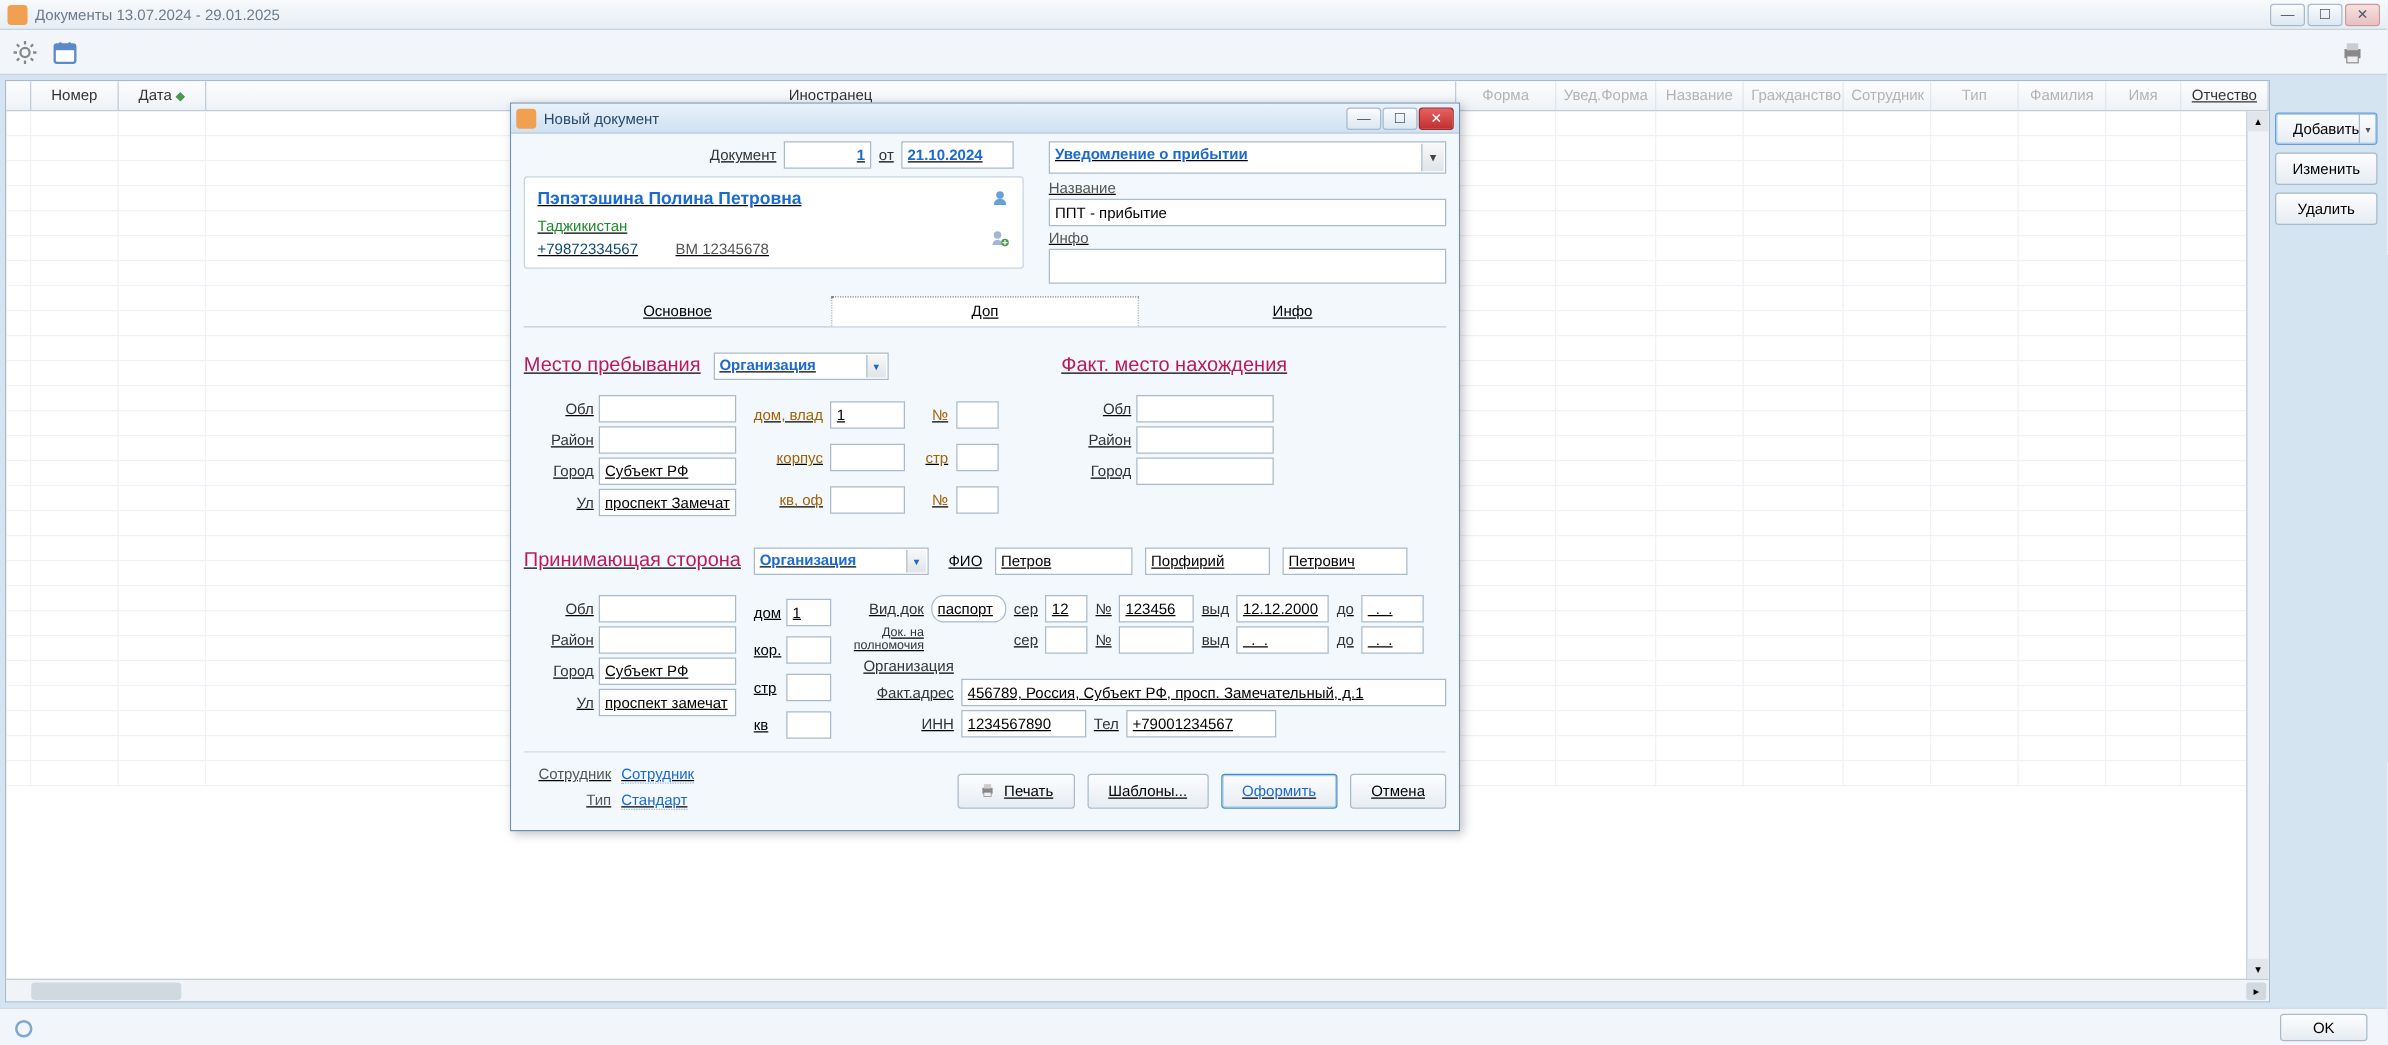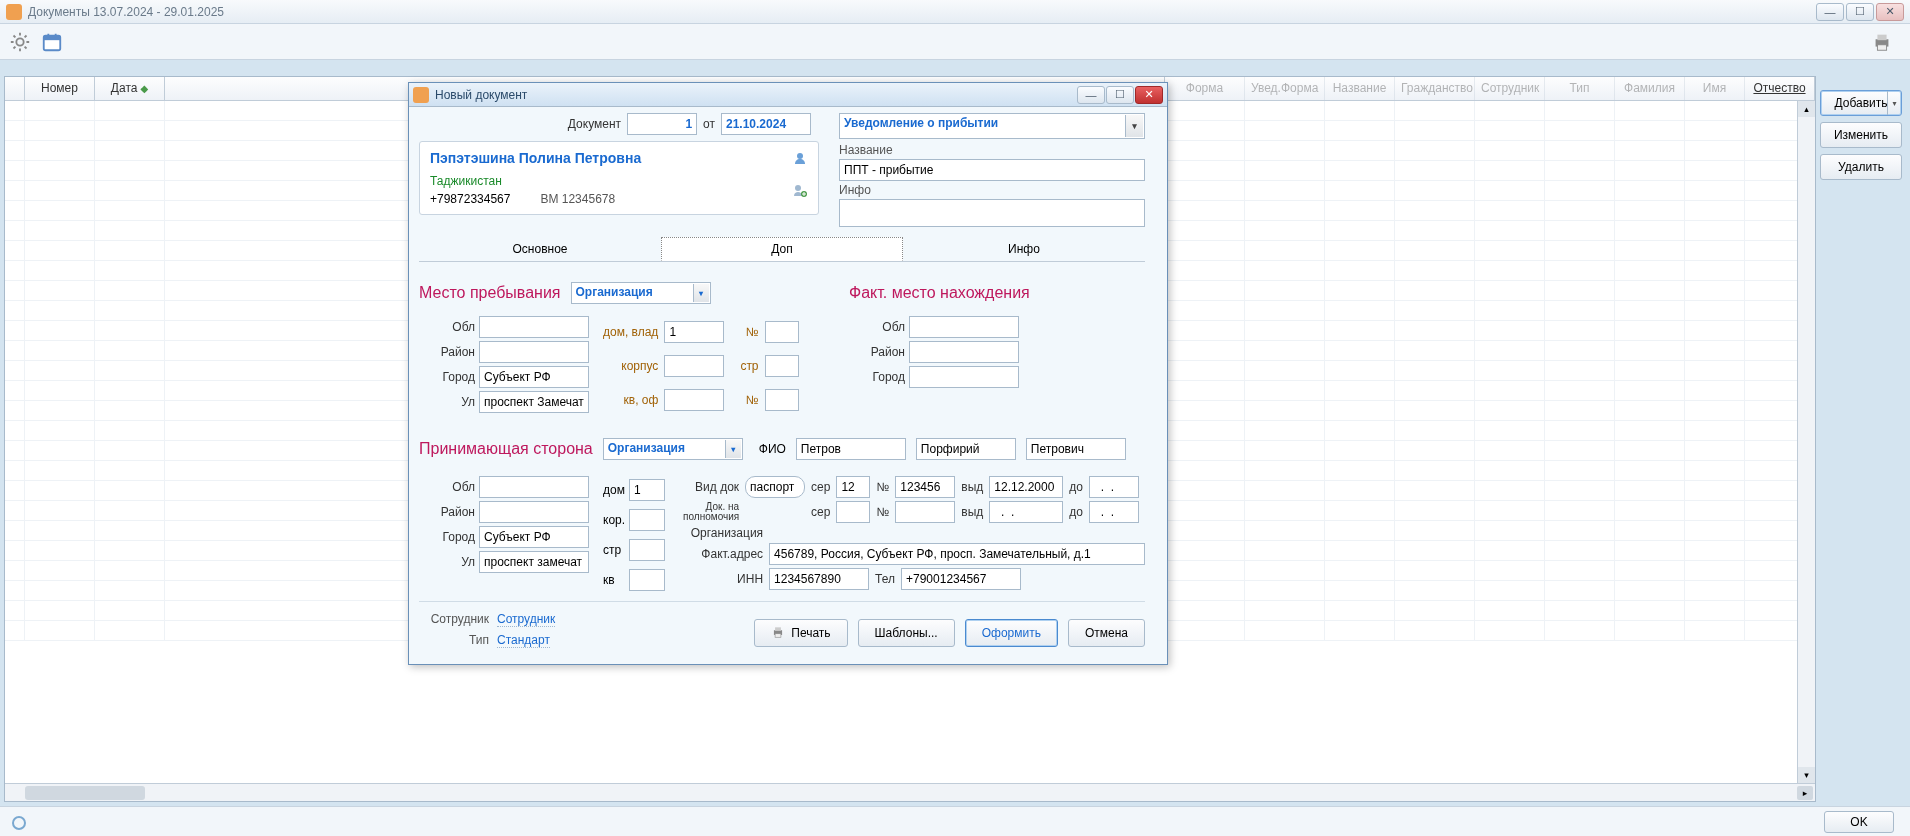--- a/index.html
+++ b/index.html
@@ -14,21 +14,21 @@
   .win-btn.close { background: linear-gradient(#f8e0e0,#e8c0c0); border-color:#c89a9a; }
 
   
   .main-toolbar { height: 36px; background: #f2f6fa; border-bottom: 1px solid #c8d4e0; display:flex; align-items:center; padding:0 8px; }
   .tool-icon { width:24px; height:24px; margin-right:8px; display:flex; align-items:center; justify-content:center; cursor:pointer; }
   .gear-icon svg, .calendar-icon svg, .printer-icon svg { display:block; }
   .spacer { flex:1; }
 
   
   .main-body { display:flex; height: calc(100% - 24px - 36px - 30px); }
-  .grid-wrap { flex:1; padding: 16px 4px 4px 4px; display:flex; flex-direction:column; }
+  .grid-wrap { flex:1; padding: 4px 4px 4px 4px; display:flex; flex-direction:column; }
   .grid { flex:1; background:#fff; border:1px solid #a8bacb; overflow:hidden; position:relative; }
   .grid-header { display:flex; background:linear-gradient(#fdfdfe,#eef2f7); border-bottom:1px solid #c0ccd8; height:24px; }
   .grid-header div { border-right:1px solid #c0ccd8; padding:4px 6px; text-align:center; color:#333; }
   .col-rowh { width:20px; }
   .col-num { width:70px; } .col-date { width:70px; } .col-foreigner { flex:1.4; } .col-form { width:80px; } .col-uvform { width:80px; }
   .col-name { width:70px; } .col-citizen { width:80px; } .col-emp { width:70px; } .col-type { width:70px; } .col-fam { width:70px; }
   .col-firstname { width:60px; } .col-patr { width:70px;text-decoration:underline; }
   .sort-arrow { color:#4a9a4a; font-size:10px; margin-left:3px; }
   .grid-rows { height: calc(100% - 24px - 18px); overflow:hidden; }
   .grid-row { display:flex; height:20px; border-bottom:1px solid #eef2f6; }
@@ -49,34 +49,34 @@
   .status-icon { position:absolute; left:12px; bottom:6px; width:14px; height:14px; border:2px solid #7aa8d0; border-radius:50%; }
 
   
   .modal { position:absolute; left:408px; top:82px; width:760px; background:#fff; border:1px solid #6a90b8; box-shadow:2px 2px 8px rgba(0,0,0,.25); }
   .modal-titlebar { height:24px; background:linear-gradient(#eaf2fa,#cfe1f2); display:flex; align-items:center; padding:0 4px; border-bottom:1px solid #a8bacb; }
   .modal-titlebar .mod-icon { width:16px; height:16px; background:#f0a050; border-radius:3px; margin-right:6px; }
   .modal-titlebar .mod-title { color:#2a4a6a; }
   .modal-titlebar .win-controls { margin-left:auto; display:flex; gap:1px; }
   .modal .win-btn.close { background:linear-gradient(#e86060,#c03030); color:#fff; border-color:#a02828; }
 
-  .modal-body { background:#f2f8fc; padding:6px 22px 10px 10px; }
+  .modal-body { background:#f2f8fc; padding:6px 10px 10px 10px;text-decoration:underline; }
 
   .top-row { display:flex; gap:20px; }
   .doc-block { flex:0 0 400px; }
   .doc-line { display:flex; align-items:center; gap:6px; margin-bottom:6px; justify-content:flex-end; padding-right:8px; }
   .doc-line label { color:#333; }
   .doc-num-input { width:70px; height:22px; border:1px solid #a8bacb; text-align:right; padding:2px 4px; color:#1a6ad0; font-weight:bold; }
   .doc-date-input { width:90px; height:22px; border:1px solid #a8bacb; padding:2px 4px; color:#1a6ad0; font-weight:bold; }
 
   .person-card { background:#fff; border:1px solid #c8d4e0; border-radius:3px; padding:8px 10px; position:relative; }
   .person-name { color:#1a6ad0; font-weight:bold; font-size:14px; margin-bottom:8px; }
   .person-country { color:#1a8a2a; margin-bottom:4px; }
   .person-row2 { display:flex; gap:30px; }
-  .person-phone { color:#000000; }
+  .person-phone { color:#0c4a6e; }
   .person-doc { color:#555; }
   .person-card .mini-icon { position:absolute; right:10px; width:16px; height:16px;  }
   .mini-icon.i1 { top:8px; }
   .mini-icon.i2 { top:40px; }
 
   .right-top { flex:1; }
   .wide-select { width:100%; height:26px; border:1px solid #a8bacb; background:#fff; color:#1a6ad0; font-weight:bold; padding:2px 4px; margin-bottom:4px; position:relative; }
   .wide-select .sel-btn { position:absolute; right:1px; top:1px; bottom:1px; width:18px; background:linear-gradient(#f8f8f8,#e0e4e8); border-left:1px solid #a8bacb; display:flex; align-items:center; justify-content:center; font-size:9px; color:#444; }
   .small-label { color:#555; margin:2px 0; display:block; }
   .wide-input { width:100%; height:22px; border:1px solid #a8bacb; background:#fff; padding:2px 4px; }

